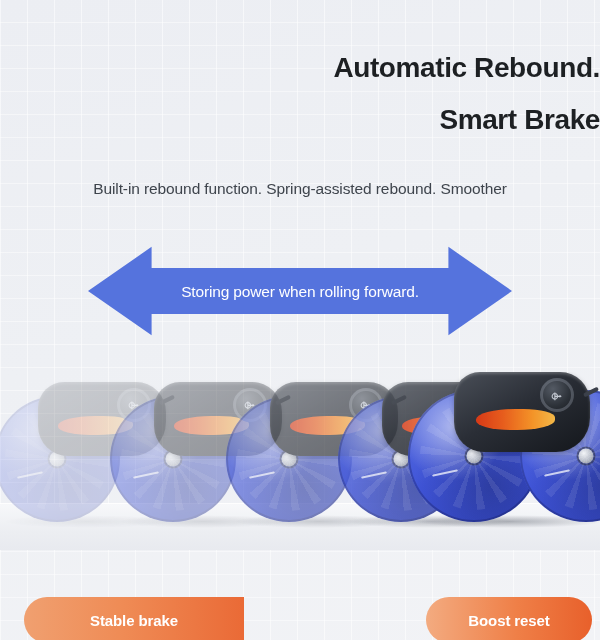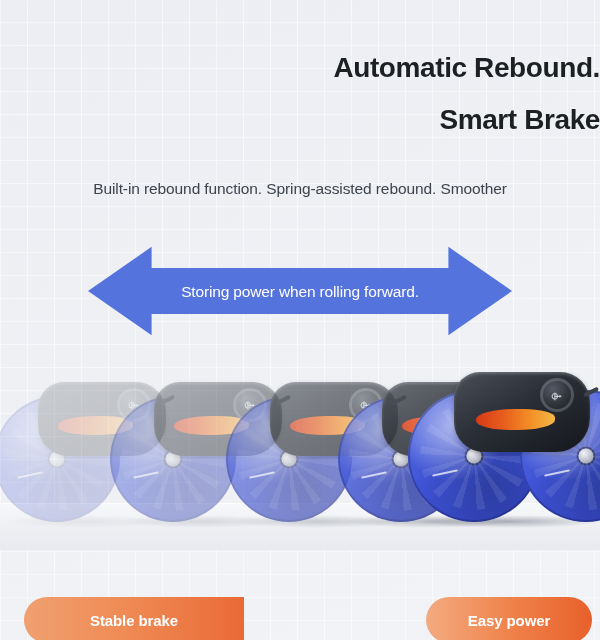--- a/index.html
+++ b/index.html
@@ -240,17 +240,17 @@
         <div class="pin"></div>
       </div>
     </div>
   </div>
 
   <div class="pillbar">
     <div class="seg seg-1">
       <span>Stable brake</span>
     </div>
     <div class="seg seg-3">
-      <span>Easy power</span>
+      <span>Boost reset</span>
     </div>
   </div>
 
 </div>
 
 </body></html>

